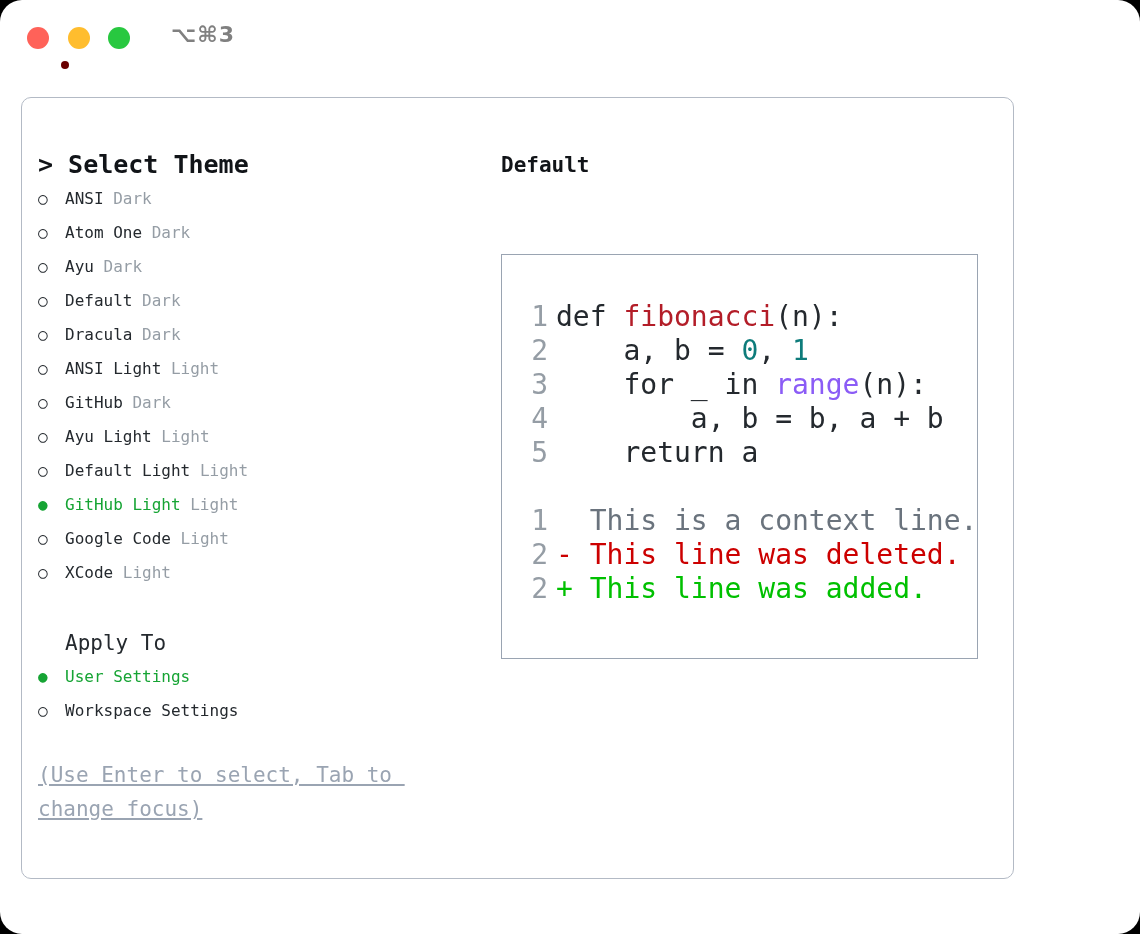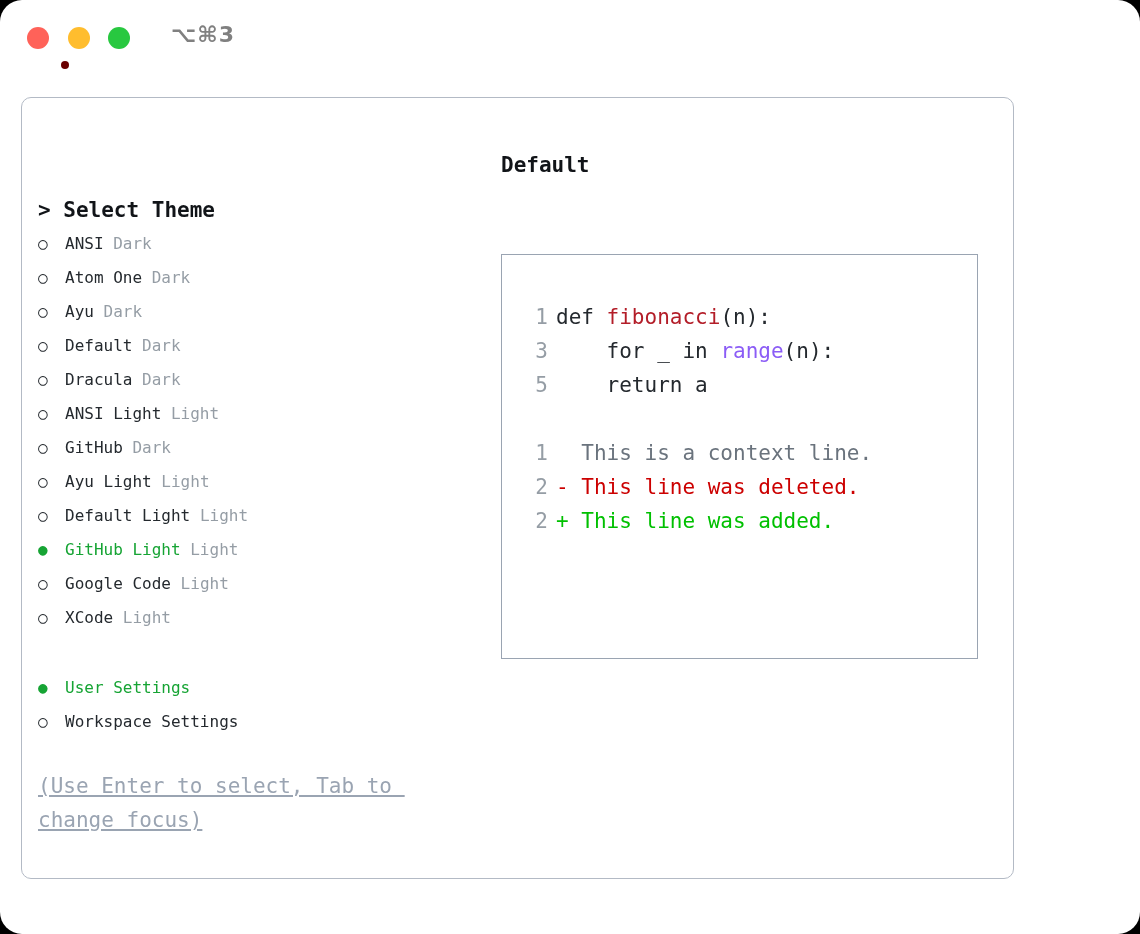--- a/index.html
+++ b/index.html
@@ -75,26 +75,25 @@
   }
 
   
   #left-pane {
     position: absolute;
     left: 16px;
     top: 50px;
     width: 440px;
   }
   .pane-title {
-    font-size: 21px;
+    font-size: 25px;
     font-weight: bold;
     color: #111418;
     line-height: 34px;
     white-space: pre;
-    margin-top: 45px;
   }
   .opt-row {
     display: block;
     font-size: 16px;
     line-height: 34px;
     color: #24292E;
     white-space: pre;
   }
   .bullet {
     display: inline-block;
@@ -148,21 +147,21 @@
     box-sizing: border-box;
     background: #ffffff;
   }
   #code-inner {
     position: absolute;
     left: 18px;
     top: 45px;
     right: 6px;
   }
   .code-line {
-    font-size: 21px;
+    font-size: 28px;
     line-height: 34px;
     white-space: pre;
     color: #24292E;
   }
   .lnum {
     display: inline-block;
     width: 28px;
     text-align: right;
     color: #959DA5;
     margin-right: 8px;
@@ -203,35 +202,38 @@
           <div class="opt-row"><span class="bullet">○</span><span class="opt-label">ANSI Light</span> <span class="variant">Light</span></div>
           <div class="opt-row"><span class="bullet">○</span><span class="opt-label">GitHub</span> <span class="variant">Dark</span></div>
           <div class="opt-row"><span class="bullet">○</span><span class="opt-label">Ayu Light</span> <span class="variant">Light</span></div>
           <div class="opt-row"><span class="bullet">○</span><span class="opt-label">Default Light</span> <span class="variant">Light</span></div>
           <div class="opt-row"><span class="bullet sel">●</span><span class="opt-label sel">GitHub Light</span> <span class="variant">Light</span></div>
           <div class="opt-row"><span class="bullet">○</span><span class="opt-label">Google Code</span> <span class="variant">Light</span></div>
           <div class="opt-row"><span class="bullet">○</span><span class="opt-label">XCode</span> <span class="variant">Light</span></div>
         </div>
 
       <div id="spacer-apply"></div>
+      <div class="section-head">Apply To</div>
       <div id="apply-list">
           <div class="opt-row"><span class="bullet sel">●</span><span class="opt-label sel">User Settings</span></div>
           <div class="opt-row"><span class="bullet">○</span><span class="opt-label">Workspace Settings</span></div>
         </div>
 
       <div id="hint">(Use Enter to select, Tab to change focus)</div>
     </div>
 
     <div id="right-pane">
       <div id="preview-title">Default</div>
       <div id="code-box">
         <div id="code-inner">
           <div id="code-lines">
               <div class="code-line"><span class="lnum">1</span><span class="kw">def </span><span class="fn">fibonacci</span><span class="kw">(n):</span></div>
+              <div class="code-line"><span class="lnum">2</span><span class="kw">    a, b = </span><span class="num">0</span><span class="kw">, </span><span class="num">1</span></div>
               <div class="code-line"><span class="lnum">3</span><span class="kw">    for _ in </span><span class="builtin">range</span><span class="kw">(n):</span></div>
+              <div class="code-line"><span class="lnum">4</span><span class="kw">        a, b = b, a + b</span></div>
               <div class="code-line"><span class="lnum">5</span><span class="kw">    return a</span></div>
             </div>
           <div id="diff-gap"></div>
           <div id="diff-lines">
               <div class="code-line"><span class="lnum">1</span><span class="ctx">  This is a context line.</span></div>
               <div class="code-line"><span class="lnum">2</span><span class="del">- This line was deleted.</span></div>
               <div class="code-line"><span class="lnum">2</span><span class="add">+ This line was added.</span></div>
             </div>
         </div>
       </div>

